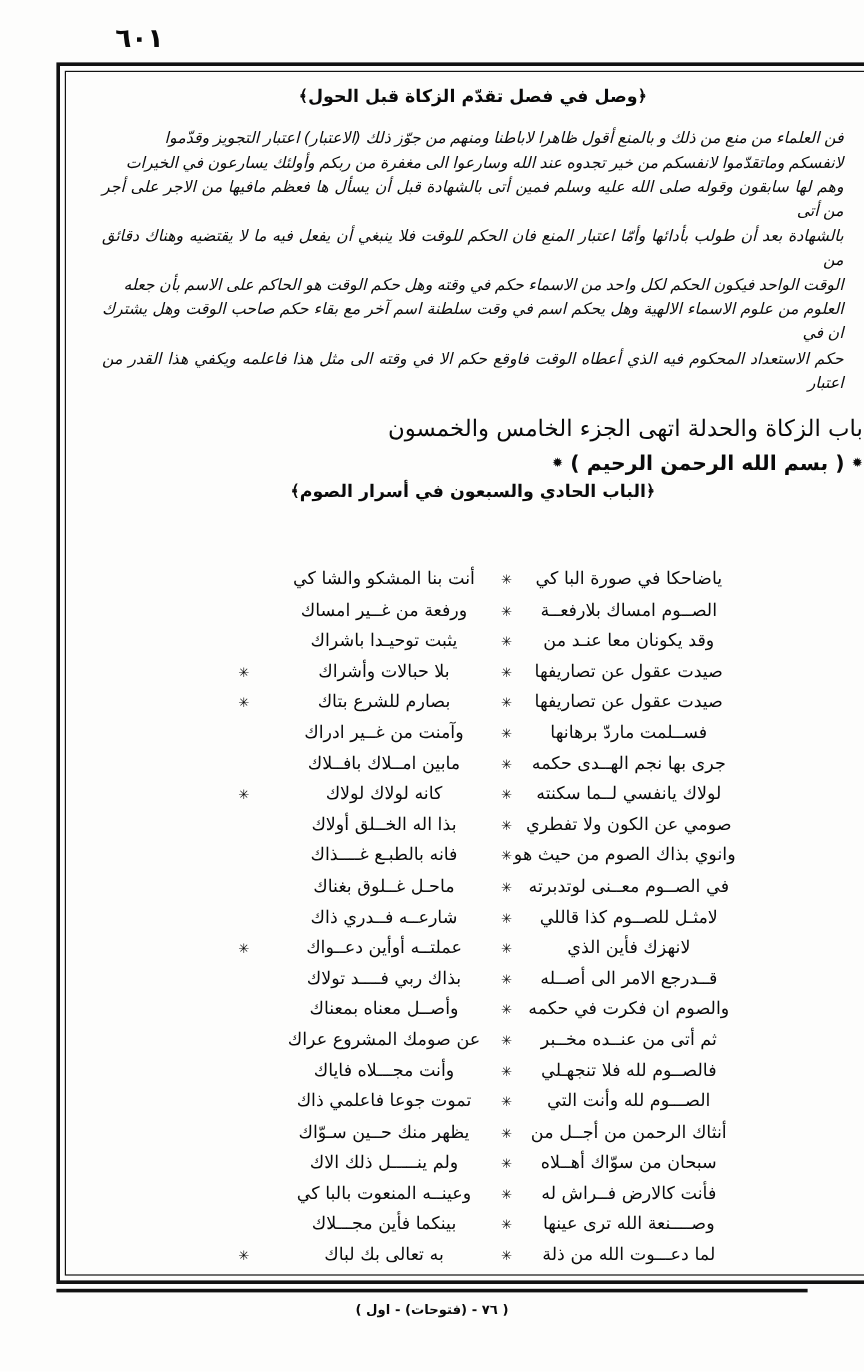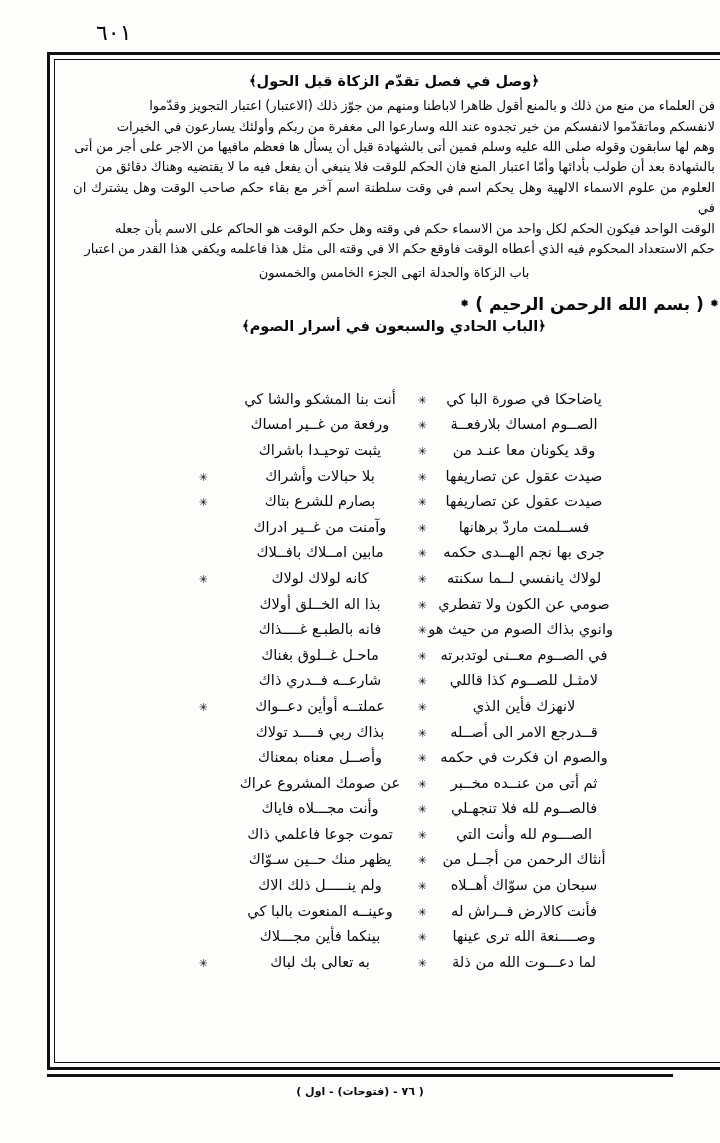--- a/index.html
+++ b/index.html
@@ -27,21 +27,21 @@
   
   .folio {
     position: absolute;
     top: 22px;
     left: 0;
     width: 720px;
     text-align: left;
     padding-left: 96px;
     box-sizing: border-box;
     font-size: 22px;
-    font-weight: normal;
+    font-weight: bold;
     letter-spacing: 1px;
     line-height: 1;
     direction: rtl;
   }
 
   
   .frame-outer {
     position: absolute;
     top: 52px;
     left: 47px;
@@ -82,30 +82,31 @@
     vertical-align: 1px;
   }
 
   .prose {
     font-size: 13.2px;
     line-height: 20.4px;
     text-align: justify;
     text-align-last: right;
     letter-spacing: -0.25px;
     word-spacing: -0.5px;
-    margin: 4px;
+    margin: 16px;
+    font-style: italic;
   }
   .prose p {
     margin: 0;
   }
 
   .tail-line {
-    font-size: 13px;
+    font-size: 19px;
     line-height: 20.4px;
-    text-align: center;
+    text-align: right;
     letter-spacing: -0.25px;
     margin: 0 0 2px 0;
   }
 
   
   .basmala {
     text-align: right;
     font-size: 17px;
     font-weight: bold;
     margin: 10px 0 4px 0;
@@ -196,22 +197,22 @@
 
         <div class="section-head">
           <span class="ornament">﴿</span><span>وصل في فصل تقدّم الزكاة قبل الحول</span><span class="ornament">﴾</span>
         </div>
 
         <div class="prose">
           <p>فن العلماء من منع من ذلك و بالمنع أقول ظاهرا لاباطنا ومنهم من جوّز ذلك (الاعتبار) اعتبار التجويز وقدّموا</p>
           <p>لانفسكم وماتقدّموا لانفسكم من خير تجدوه عند الله وسارعوا الى مغفرة من ربكم وأولئك يسارعون في الخيرات</p>
           <p>وهم لها سابقون وقوله صلى الله عليه وسلم فمين أتى بالشهادة قبل أن يسأل ها فعظم مافيها من الاجر على أجر من أتى</p>
           <p>بالشهادة بعد أن طولب بأدائها وأمّا اعتبار المنع فان الحكم للوقت فلا ينبغي أن يفعل فيه ما لا يقتضيه وهناك دقائق من</p>
+          <p>الوقت الواحد فيكون الحكم لكل واحد من الاسماء حكم في وقته وهل حكم الوقت هو الحاكم على الاسم بأن جعله</p>
           <p>العلوم من علوم الاسماء الالهية وهل يحكم اسم في وقت سلطنة اسم آخر مع بقاء حكم صاحب الوقت وهل يشترك ان في</p>
-          <p>الوقت الواحد فيكون الحكم لكل واحد من الاسماء حكم في وقته وهل حكم الوقت هو الحاكم على الاسم بأن جعله</p>
           <p>حكم الاستعداد المحكوم فيه الذي أعطاه الوقت فاوقع حكم الا في وقته الى مثل هذا فاعلمه ويكفي هذا القدر من اعتبار</p>
         </div>
 
         <div class="tail-line">باب الزكاة والحدلة   اتهى الجزء الخامس والخمسون</div>
 
         <div class="basmala">
           <span class="star">✹</span>
           <span>( بسم الله الرحمن الرحيم )</span>
           <span class="star">✹</span>
         </div>

